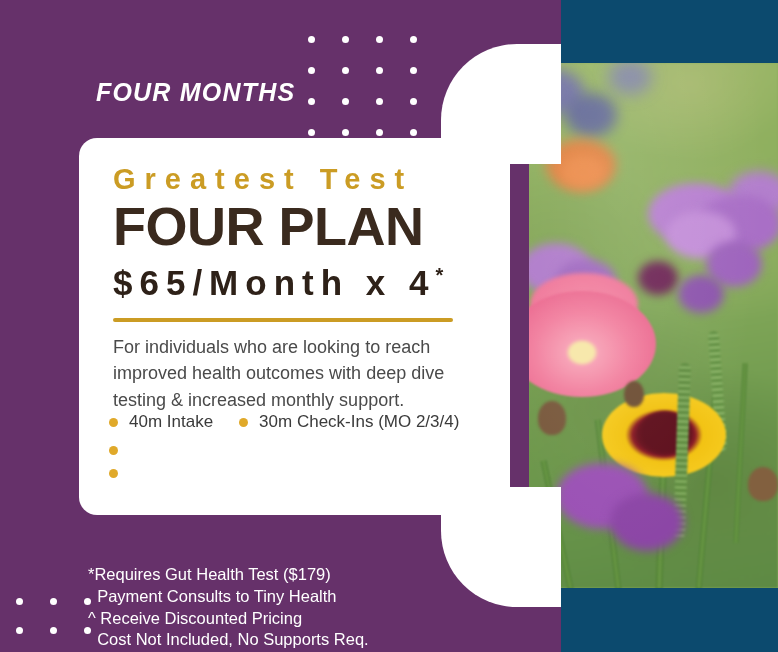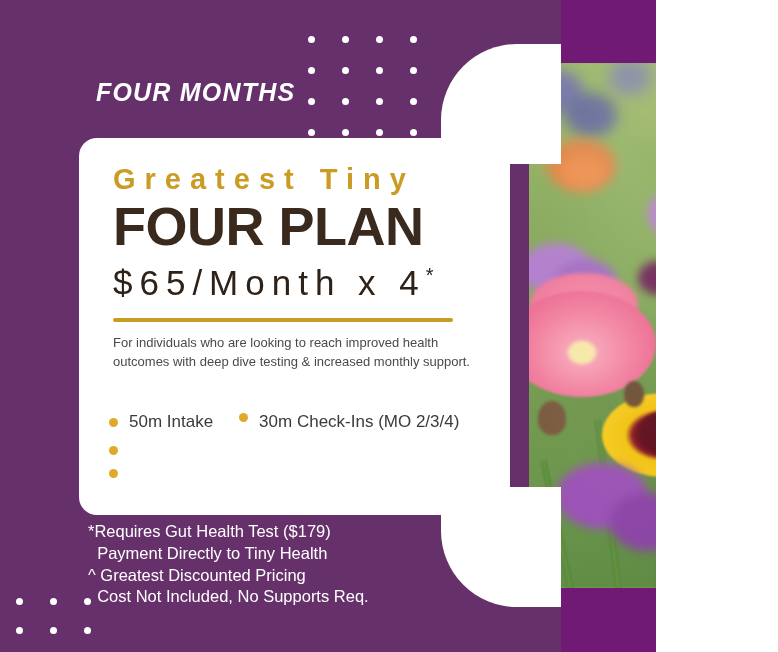--- a/index.html
+++ b/index.html
@@ -4,22 +4,22 @@
 <style>
   * { margin:0; padding:0; box-sizing:border-box; }
   html, body {
     width:778px; height:652px;
     background:#ffffff;
     font-family:"Liberation Sans", sans-serif;
     overflow:hidden;
   }
   #poster {
     position:relative;
-    width:656px; height:652px;
-    background:#701a75;
+    width:778px; height:652px;
+    background:#0c4a6e;
     overflow:hidden;
   }
 
   
   .photo {
     position:absolute;
     left:460px; top:63px;
     width:318px; height:525px;
     border-top-left-radius:58px;
     border-bottom-left-radius:58px;
@@ -176,46 +176,46 @@
   .plan-title {
     position:absolute; left:34px; top:61px;
     color:#3A2A1E;
     font-size:54px; font-weight:700;
     letter-spacing:-0.5px;
     line-height:1;
   }
   .price {
     position:absolute; left:34px; top:125px;
     color:#2E2118;
-    font-size:35px; font-weight:400;
+    font-size:35px; font-weight:700;
     letter-spacing:7px;
   }
   .price .star { font-size:20px; vertical-align:super; letter-spacing:0; }
   .divider {
     position:absolute; left:34px; top:180px;
     width:340px; height:4px; background:#CB9C24; border-radius:2px;
   }
   .desc {
     position:absolute; left:34px; top:196px;
     width:368px;
     color:#4a4a4a;
-    font-size:13px; line-height:1.46;
+    font-size:18px; line-height:1.46;
   }
   .bullets { position:absolute; left:30px; top:275px; width:395px; }
   .brow { display:flex; align-items:center; margin-bottom:14px; }
   .bdot {
     width:9px; height:9px; border-radius:50%;
     background:#E0A92A; flex:0 0 auto; margin-right:11px;
   }
   .btext { color:#3b3b3b; font-size:17px; line-height:1.1; }
-  .brow .second { margin-left:26px; display:flex; }
+  .brow .second { margin-left:26px; display:flex; align-items:center; }
 
   
   .footnotes {
-    position:absolute; left:88px; top:521px;
+    position:absolute; left:88px; top:564px;
     color:#ffffff;
     font-size:16.5px;
     line-height:1.32;
   }
   .fn-line { white-space:pre; }
 </style>
 </head>
 <body>
 
 <div id="poster">
@@ -287,44 +287,44 @@
     <div class="dot"></div>
     <div class="dot"></div>
     <div class="dot"></div>
     <div class="dot"></div>
 
   </div>
 
   <div class="eyebrow">FOUR MONTHS</div>
 
   <div class="card">
-    <div class="kicker">Greatest Tiny</div>
+    <div class="kicker">Greatest Test</div>
     <div class="plan-title">FOUR PLAN</div>
     <div class="price"><span>$65/Month x 4</span><span class="star">*</span></div>
     <div class="divider"></div>
     <div class="desc">For individuals who are looking to reach improved health outcomes with deep dive testing &amp; increased monthly support.</div>
 
     <div class="bullets">
       <div class="brow">
         <span class="bdot"></span>
-        <span class="btext">50m Intake</span>
+        <span class="btext">40m Intake</span>
         <span class="second">
           <span class="bdot"></span>
           <span class="btext">30m Check-Ins (MO 2/3/4)</span>
         </span>
       </div>
       <div class="brow">
         <span class="bdot"></span>
       </div>
       <div class="brow">
         <span class="bdot"></span>
       </div>
     </div>
   </div>
 
   <div class="footnotes">
     <div class="fn-line">*Requires Gut Health Test ($179)</div>
-    <div class="fn-line">  Payment Directly to Tiny Health</div>
-    <div class="fn-line">^ Greatest Discounted Pricing</div>
+    <div class="fn-line">  Payment Consults to Tiny Health</div>
+    <div class="fn-line">^ Receive Discounted Pricing</div>
     <div class="fn-line">  Cost Not Included, No Supports Req.</div>
   </div>
 
 </div>
 
 </body></html>

